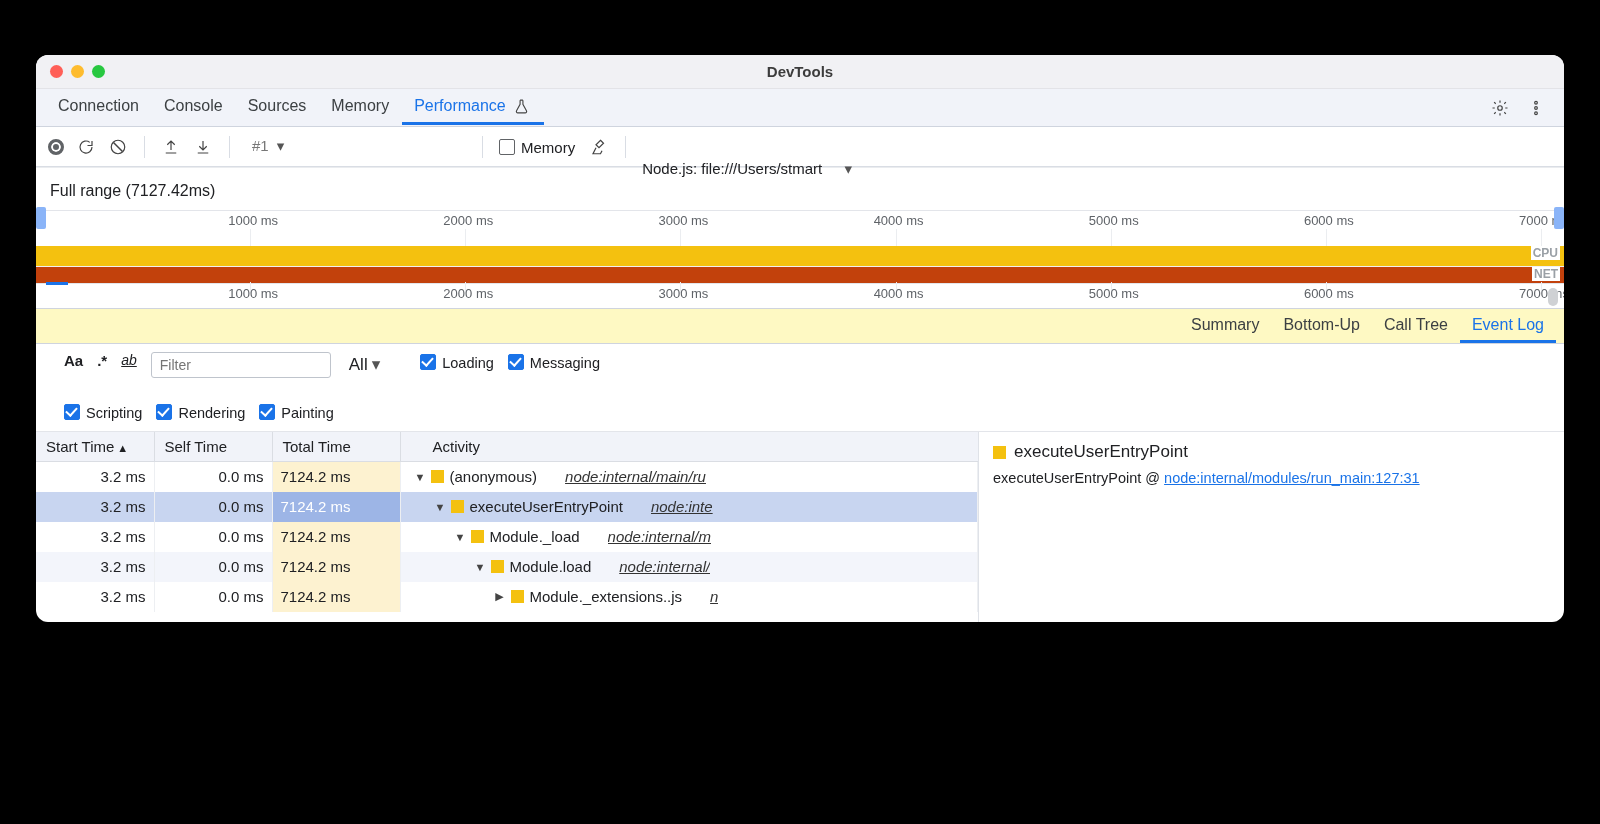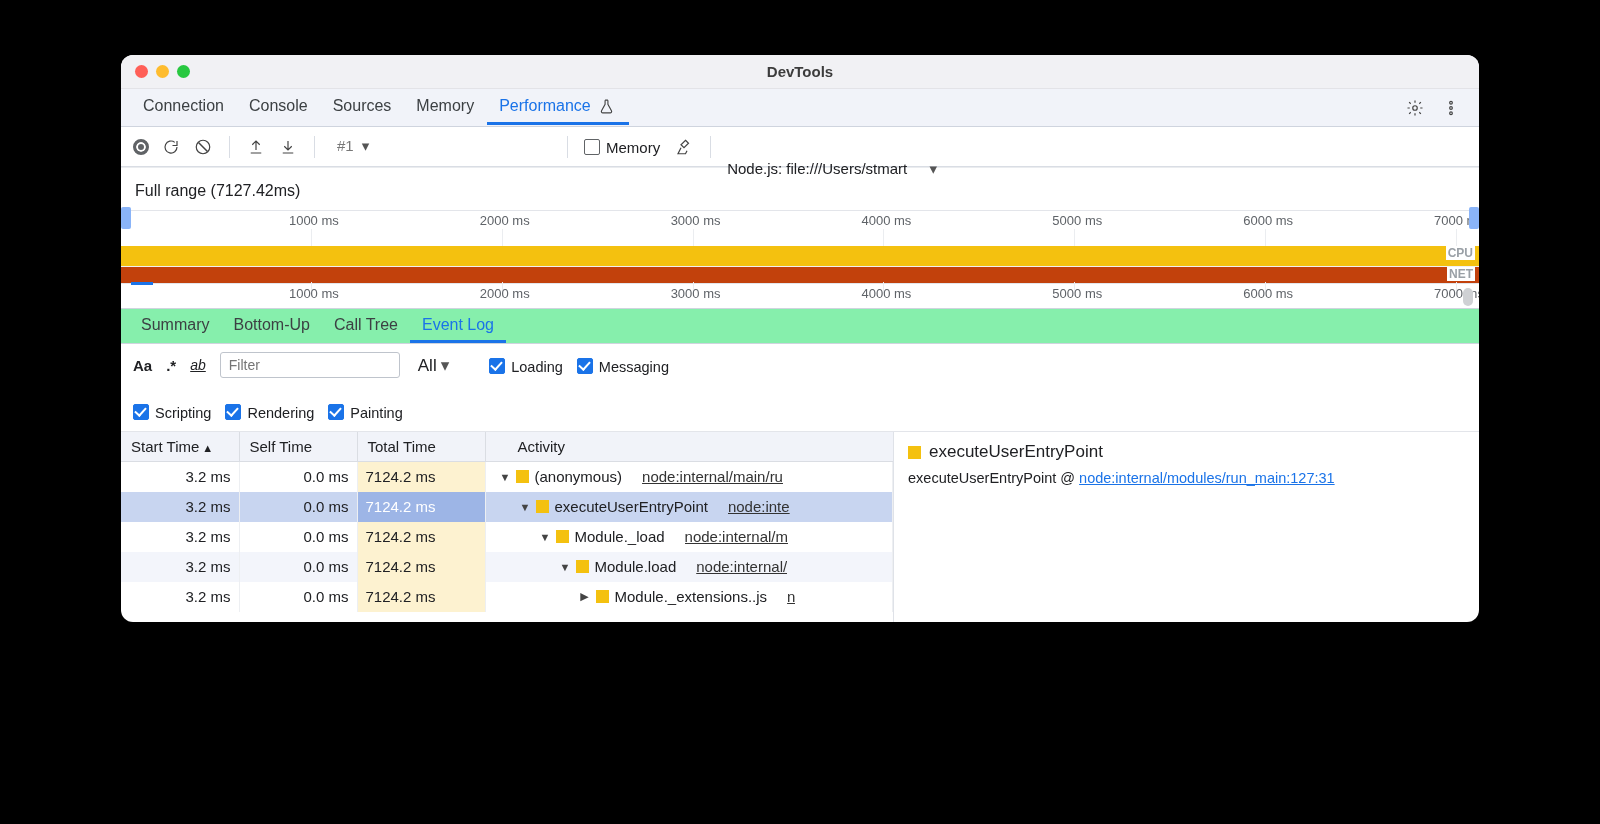--- a/index.html
+++ b/index.html
@@ -9,21 +9,21 @@
     height: 824px;
     font-family: -apple-system, "Helvetica Neue", Arial, sans-serif;
     font-size: 14.5px;
     color: #202124;
     display: flex;
     align-items: flex-start;
     justify-content: center;
     padding-top: 55px;
   }
   .window {
-    width: 1358px;
+    width: 1528px;
     background: #fff;
     border-radius: 12px;
     overflow: hidden;
     box-shadow: 0 12px 40px rgba(0,0,0,.45);
   }
   
   .titlebar {
     height: 34px;
     background: #f1f1f4;
     display: flex;
@@ -98,30 +98,31 @@
   .cpu-row { height:20px; background:#f4c10f; position:relative; }
   .cpu-row .lbl, .net-row .lbl { position:absolute; right:4px; top:0; font-size:12px; font-weight:700; color:#9aa0a6; background:#fff; padding:0 2px;}
   .net-row { height:18px; background:#c2410c; position:relative; border-top:1px solid #f0f1f3; border-bottom:1px solid #e3e5ea;}
   .ruler2 { position:relative; height:24px; }
   .ruler2 .tick::after { top:-2px; bottom:auto; height:6px; }
   .scroll-nub { position:absolute; right:6px; bottom:2px; width:10px; height:18px; background:#cfd1d4; border-radius:5px;}
   .marker { position:absolute; left:10px; top:-2px; width:22px; height:3px; background:#1a73e8; }
   
   .subtabs-row {
     height:36px;
-    background:#86efac;
+    background:#fef9c3;
     border-top:1px solid #cfd4de;
     border-bottom:1px solid #cfd4de;
     display:flex; align-items:center; gap:0;
     padding:0 8px;
+    justify-content:flex-end;
   }
   .subtab { padding:6px 12px; font-size:16px; color:#3c4043; border-bottom:3px solid transparent; cursor:pointer;}
   .subtab.active { color:#1a73e8; border-bottom-color:#1a73e8; }
   
-  .filter-row { display:flex; flex-wrap:wrap; gap:12px 14px; align-items:center; padding:8px 12px 10px; border-bottom:1px solid #e3e5ea;}
+  .filter-row { display:flex; flex-wrap:wrap; gap:12px 14px; align-items:flex-start; padding:8px 28px 10px; border-bottom:1px solid #e3e5ea;}
   .aa { font-weight:700; font-size:15px; }
   .regex { font-weight:700; font-size:15px; }
   .ab { font-style:italic; text-decoration:underline; font-size:14px;}
   .filter-input { width:180px; height:26px; border:1px solid #bfc4cc; border-radius:3px; padding:0 8px; font-size:14px; color:#444;}
   .select-all { font-size:17px; padding:2px 26px 2px 4px; position:relative;}
   .split { display:flex; min-height:190px; }
   .table-pane { flex:1; border-right:1px solid #dfe2e8; display:flex; flex-direction:column;}
   .detail-pane { width:585px; padding:10px 14px; }
   
   table.elog { width:100%; border-collapse:collapse; table-layout:fixed; }
@@ -132,21 +133,21 @@
   table.elog td.total { background:#fdf2d0; text-align:left;margin-top:24px; }
   table.elog tr.even td:not(.total) { background:#f3f5fb; }
   table.elog tr.sel td { background:#c8d5f0 !important; }
   table.elog tr.sel td.total { background:#9db5e6 !important; color:#fff; }
   .sort-arrow { font-size:11px; margin-left:3px;}
   .activity-cell { display:flex; align-items:center; gap:6px; }
   .indent { display:inline-block; }
   .disclose { width:10px; font-size:11px; color:#444; display:inline-block; text-align:center;}
   .swatch { width:13px; height:13px; background:#f4c10f; display:inline-block; flex:none;}
   .act-name { }
-  .act-src { text-decoration:underline; color:#333; margin-left:14px; overflow:hidden; text-overflow:ellipsis; }
+  .act-src { text-decoration:underline; color:#333; margin-left:22px; overflow:hidden; text-overflow:ellipsis;font-style:italic; }
   
   .detail-head { display:flex; align-items:center; gap:8px; font-size:17px; margin-bottom:8px;}
   .detail-sub { color:#888; font-size:15px; margin-bottom:4px;}
   .detail-link { color:#1a73e8; text-decoration:underline; }
   .flask svg { width:17px; height:17px; }
 </style>
 </head>
 <body>
 
 <div class="window">

